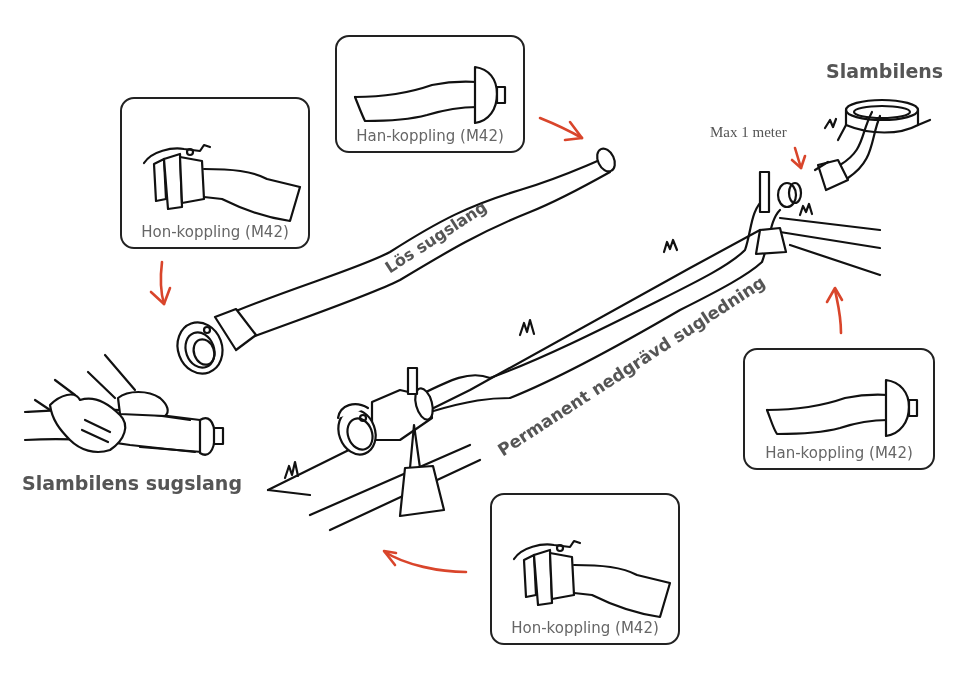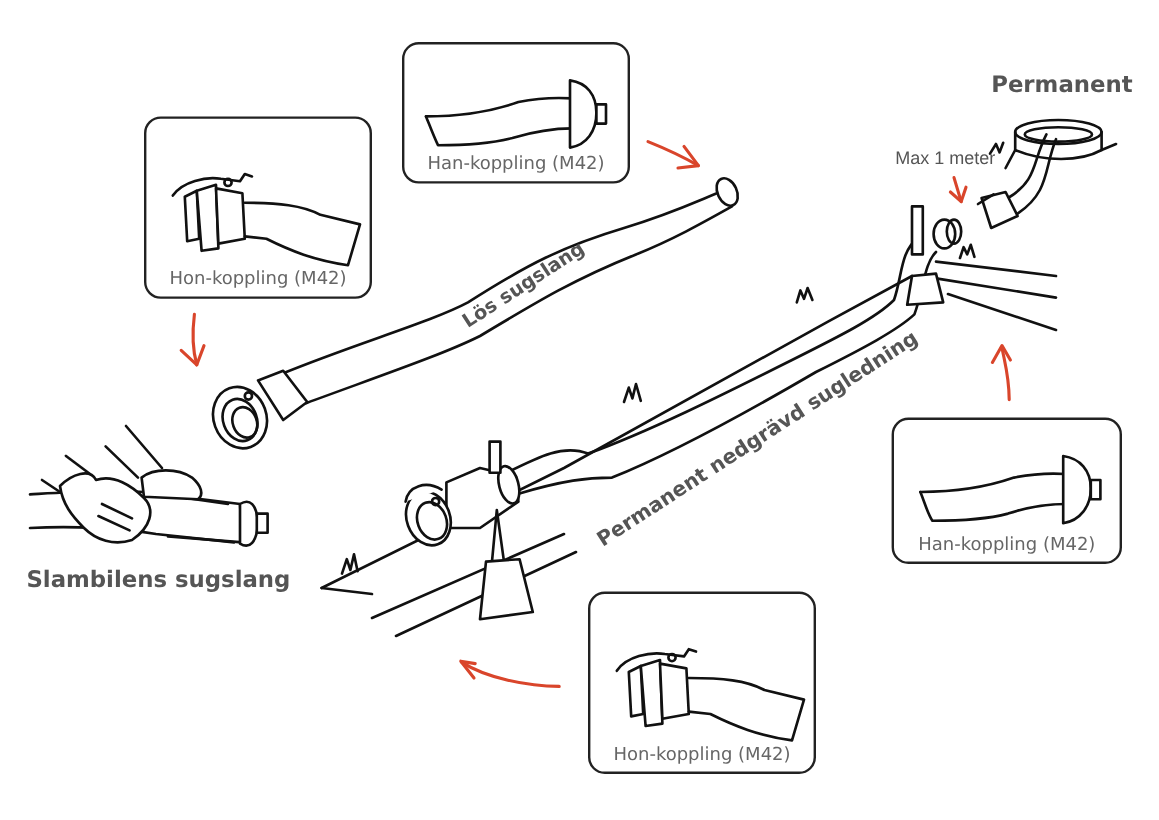--- a/index.html
+++ b/index.html
@@ -5,21 +5,21 @@
   html, body { margin:0; padding:0; background:#ffffff; }
   body { width:966px; height:683px; position:relative; overflow:hidden; font-family:"DejaVu Sans", sans-serif; }
   svg.scene { position:absolute; left:0; top:0; }
   .ink { fill:none; stroke:#111; stroke-width:2.2; stroke-linecap:round; stroke-linejoin:round; }
   .inkw { fill:#fff; stroke:#111; stroke-width:2.2; stroke-linecap:round; stroke-linejoin:round; }
   .red { fill:none; stroke:#d9452b; stroke-width:2.6; stroke-linecap:round; stroke-linejoin:round; }
   .card { position:absolute; background:#fff; border:2.5px solid #222; border-radius:14px; box-sizing:border-box; }
   .card .cap { position:absolute; left:0; right:0; bottom:6px; text-align:center; color:#666; font-size:15px; font-family:"DejaVu Sans", sans-serif; white-space:nowrap; }
   .card svg { position:absolute; left:0; top:0; }
   .bold-label { position:absolute; color:#555; font-family:"DejaVu Sans", sans-serif; font-weight:bold; white-space:nowrap; }
-  .plain-label { position:absolute; color:#555; font-family:Liberation Sans, sans-serif; white-space:nowrap;margin-left:36px; }
+  .plain-label { position:absolute; color:#555; font-family:Liberation Serif, serif; white-space:nowrap; }
 </style>
 </head>
 <body>
 
 <svg class="scene" width="966" height="683" viewBox="0 0 966 683">
 
   <g>
     <path class="ink" d="M236,311 C300,285 360,268 390,252 C440,220 470,205 520,190 C560,178 580,168 605,158"></path>
     <path class="ink" d="M255,336 C320,312 370,295 400,280 C450,250 480,232 530,212 C560,200 585,186 610,172"></path>
     <ellipse class="inkw" cx="606" cy="160" rx="8" ry="12" transform="rotate(-25 606 160)"></ellipse>
@@ -161,17 +161,17 @@
     <path class="inkw" d="M32,65 L42,60 L44,100 L34,102 Z"></path>
     <path class="inkw" d="M42,60 L58,55 L60,108 L46,110 Z"></path>
     <path class="inkw" d="M58,58 L80,62 L82,100 L60,104 Z"></path>
     <path class="ink" d="M22,64 C30,52 50,48 62,50 L78,52 L82,46 L88,48"></path>
     <circle class="ink" cx="68" cy="53" r="3"></circle>
     <path class="ink" d="M82,70 C110,70 130,72 145,80 L178,88 L168,122 C140,118 120,110 100,100 L82,98"></path>
   </svg>
   <div class="cap">Hon-koppling (M42)</div>
 </div>
 
-<div class="bold-label" style="left:826px;top:60px;font-size:19px;">Permanent</div>
+<div class="bold-label" style="left:826px;top:60px;font-size:19px;">Slambilens</div>
 <div class="plain-label" style="left:710px;top:124px;font-size:15px;">Max 1 meter</div>
 <div class="bold-label" style="left:392px;top:258px;font-size:16px;transform:rotate(-33deg);transform-origin:left bottom;">Lös sugslang</div>
 <div class="bold-label" style="left:505px;top:440px;font-size:17px;transform:rotate(-33deg);transform-origin:left bottom;">Permanent nedgrävd sugledning</div>
 <div class="bold-label" style="left:22px;top:472px;font-size:19px;text-align:center;">Slambilens sugslang</div>
 
 </body></html>

